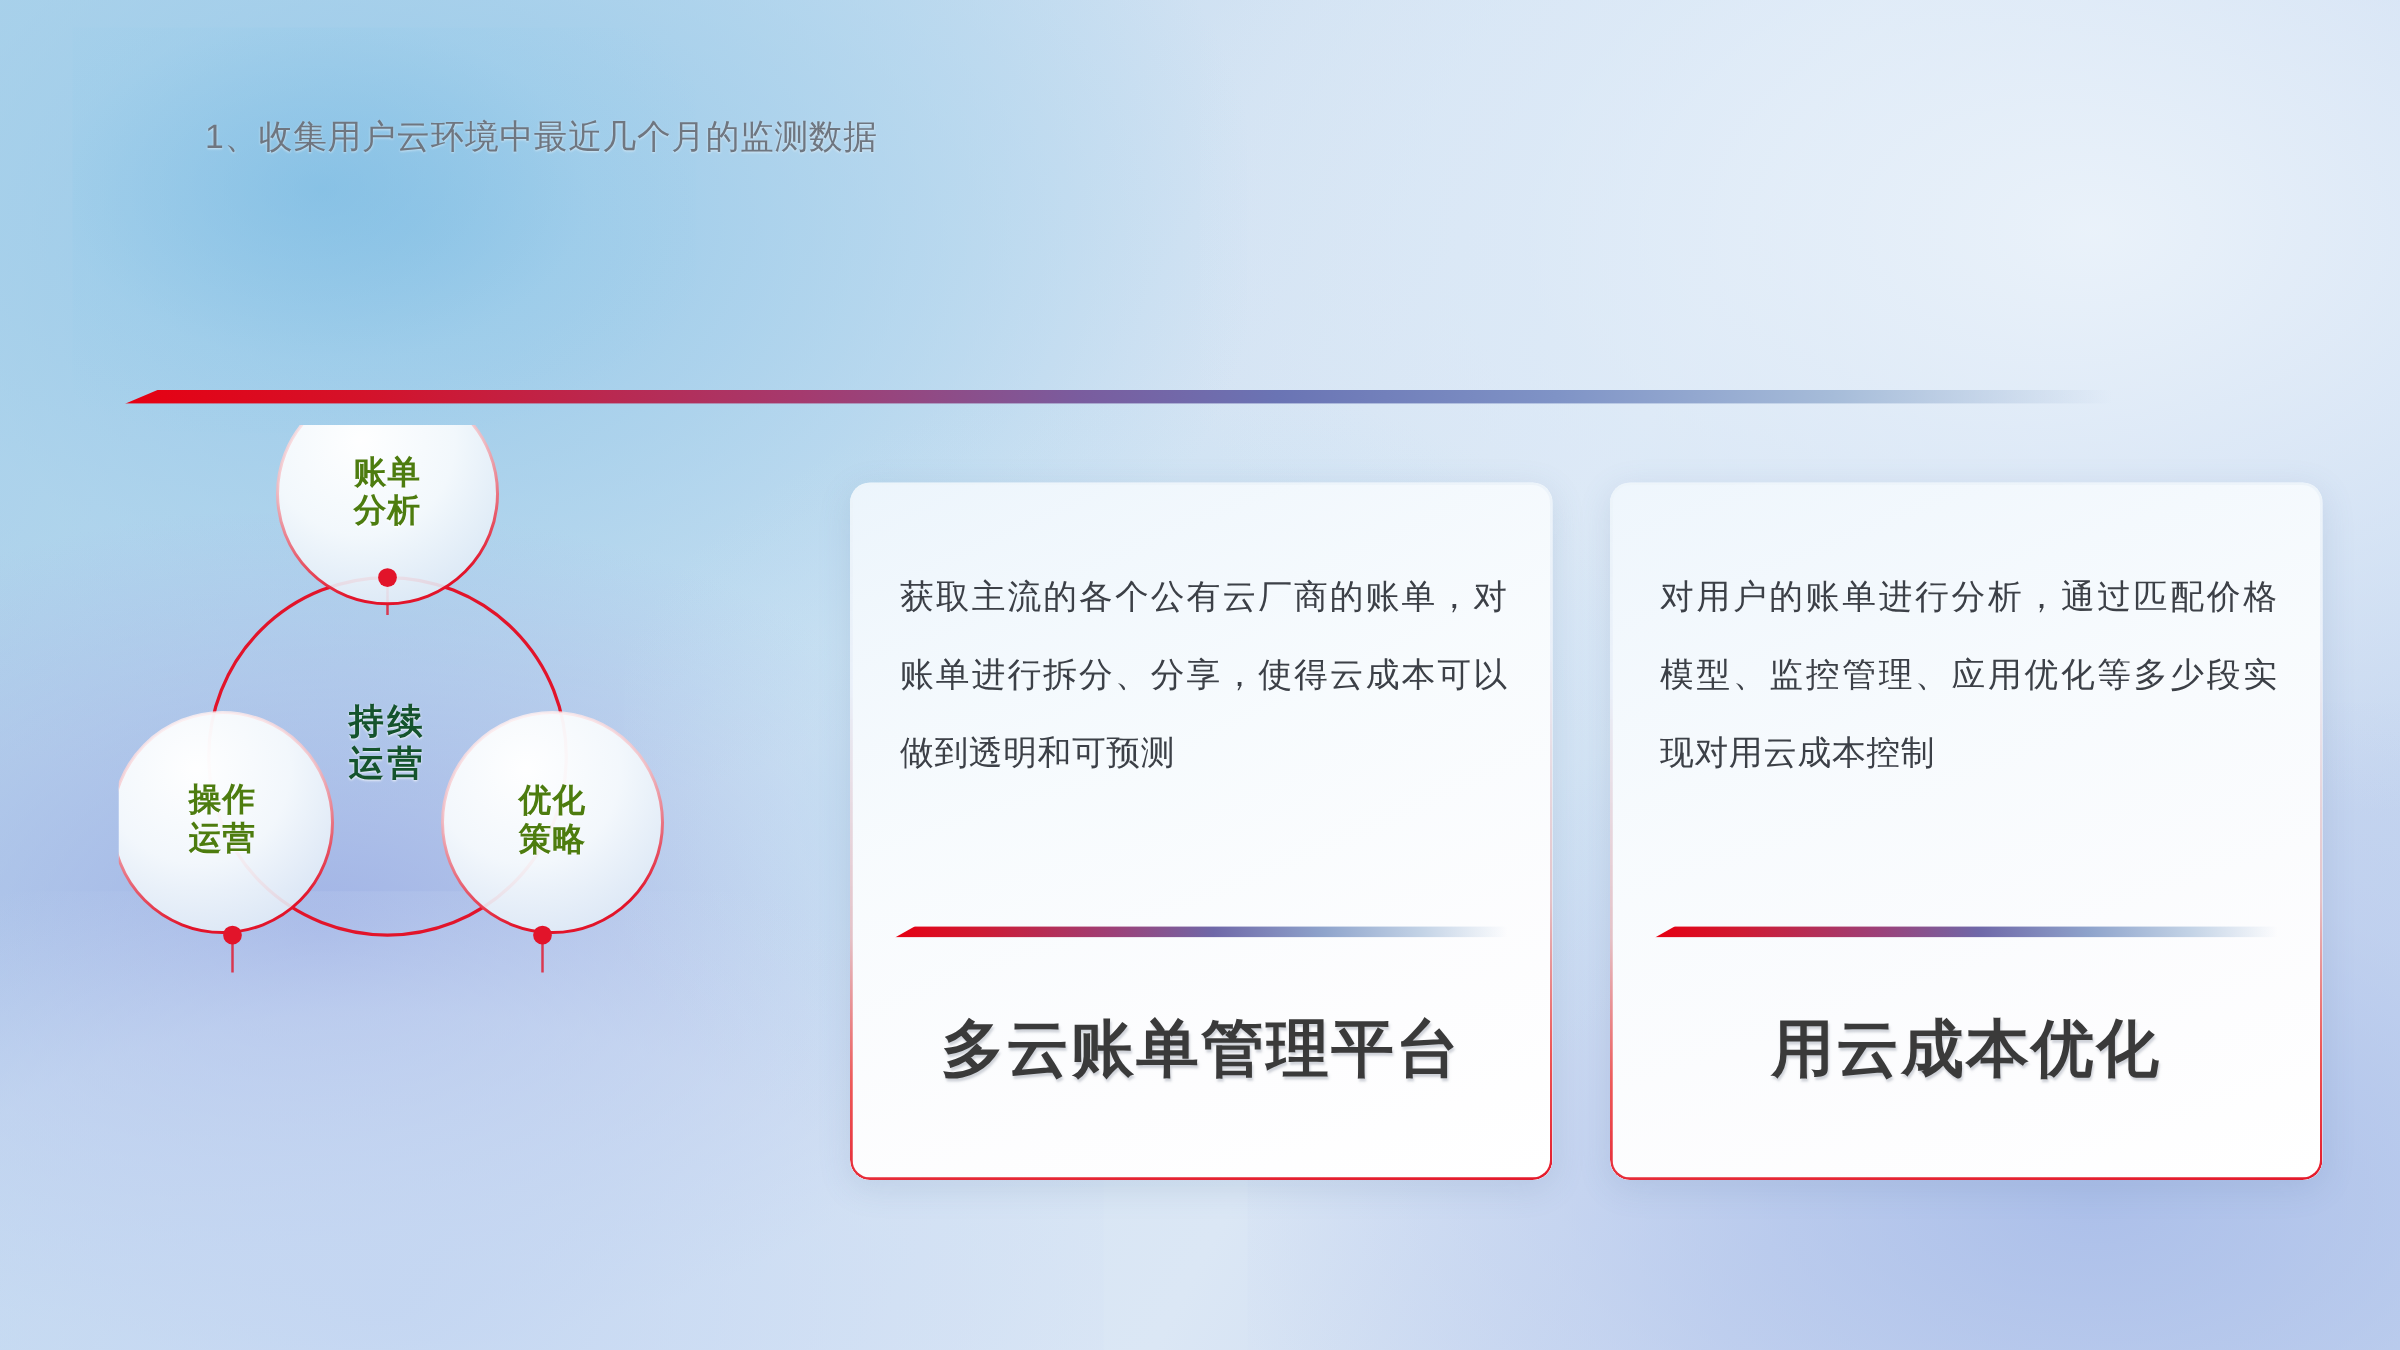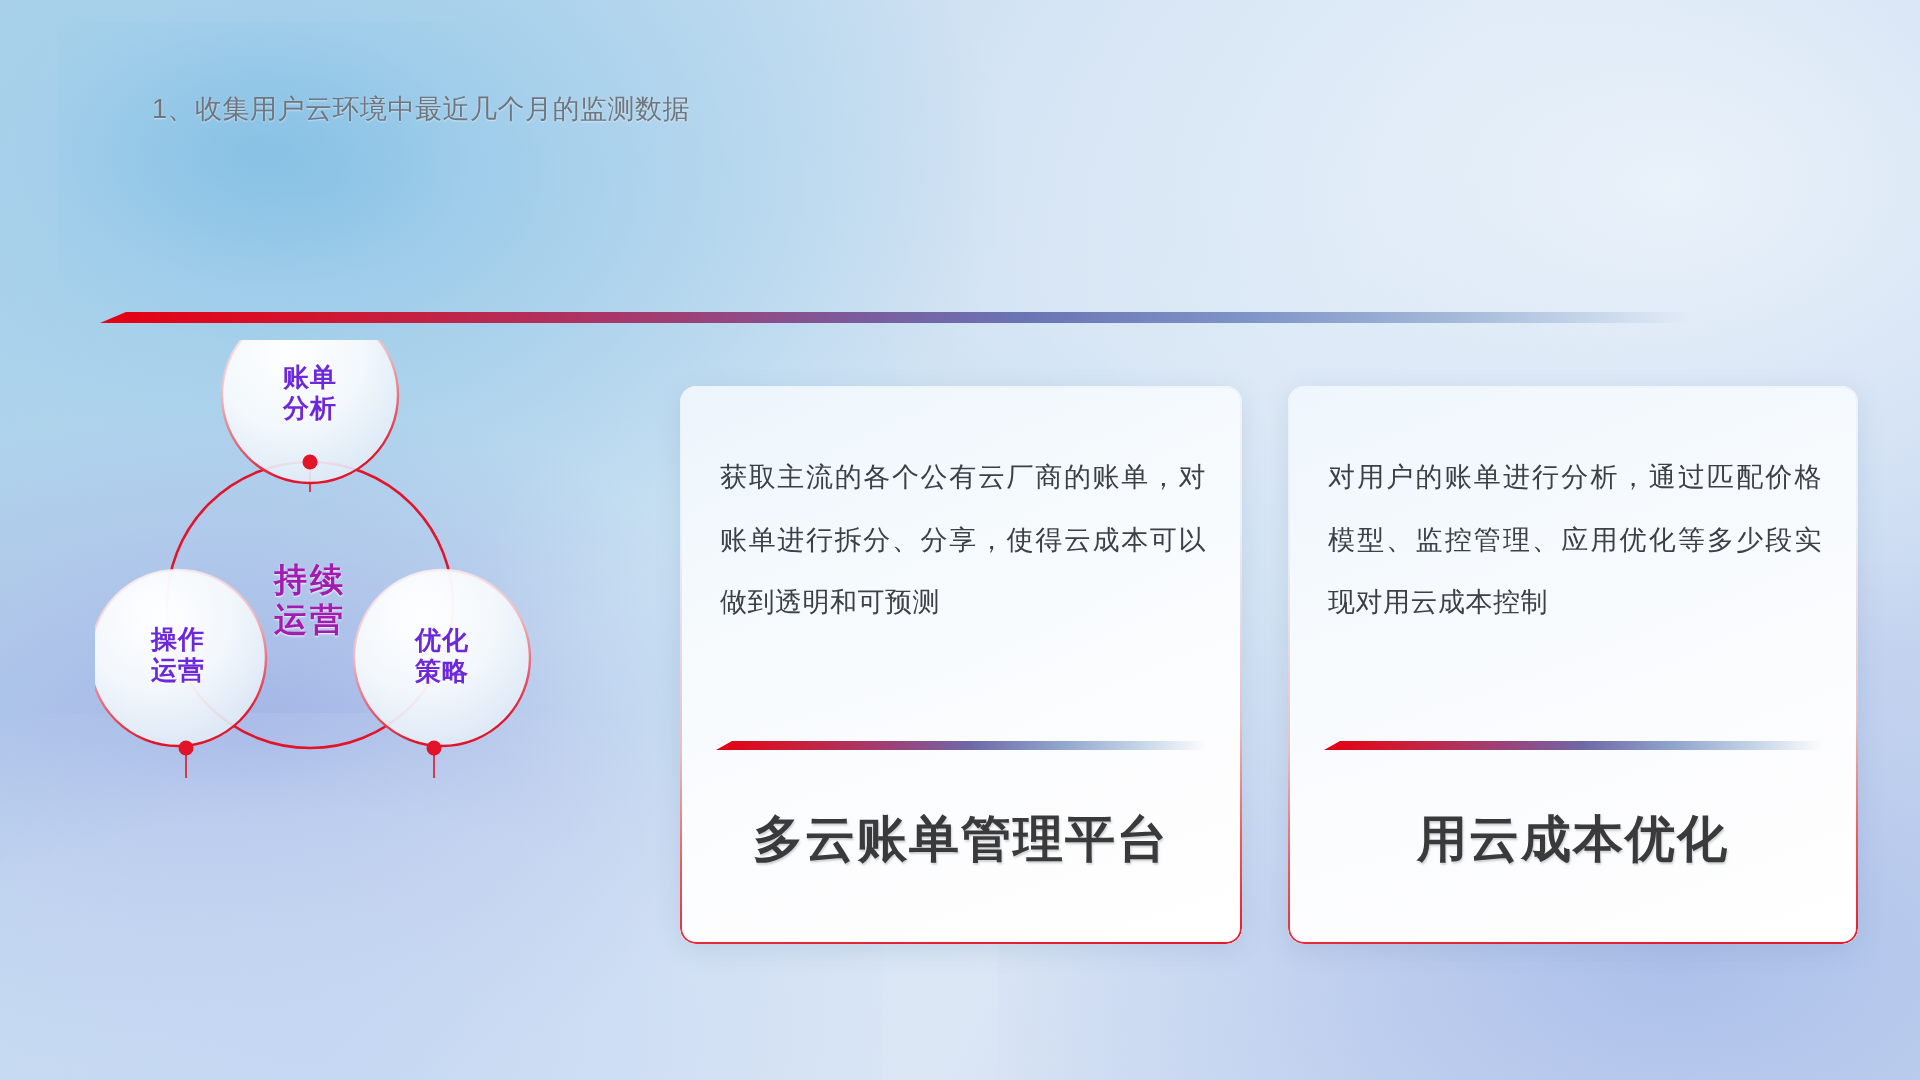--- a/index.html
+++ b/index.html
@@ -21,21 +21,21 @@
   .b5{right:-16%;bottom:-26%;width:64%;height:74%;
       background:radial-gradient(ellipse at 55% 50%,rgba(166,186,232,.8) 0%,rgba(186,202,238,.45) 45%,rgba(205,220,244,0) 76%);}
   .b6{left:26%;top:30%;width:44%;height:58%;
       background:radial-gradient(ellipse at 50% 50%,rgba(176,216,240,.75) 0%,rgba(196,226,244,.35) 48%,rgba(210,232,246,0) 76%);}
   .b7{left:0;bottom:-10%;width:46%;height:44%;
       background:radial-gradient(ellipse at 35% 70%,rgba(196,214,242,.9) 0%,rgba(205,220,244,.5) 50%,rgba(210,226,246,0) 80%);}
   .b8{left:3%;top:2%;width:26%;height:30%;
       background:radial-gradient(ellipse at 40% 40%,rgba(120,186,226,.55) 0%,rgba(150,204,234,.22) 50%,rgba(180,218,240,0) 78%);}
 
   
-  #bullets{position:absolute;left:0;top:0;width:1731px;height:300px;z-index:3;}
+  #bullets{position:absolute;left:12px;top:0;width:1731px;height:300px;z-index:3;}
   .bl-col{position:absolute;}
   .bl-col.left{left:152px;top:96px;}
   .bl-col.right{left:1000px;top:148px;}
   .bl-line{
     font-size:27px;color:#6f7680;letter-spacing:.5px;
     line-height:1;margin-bottom:35px;white-space:nowrap;
     text-shadow:0 1px 2px rgba(255,255,255,.55);
   }
 
   
@@ -44,26 +44,26 @@
     position:absolute;left:0;top:0;width:100%;height:100%;
     background:linear-gradient(90deg,#e60012 0%,#d4122a 12%,#a53a6e 34%,#7a5c9e 48%,#6a74b4 58%,#7f93c6 72%,#a6bcd9 86%,rgba(186,206,228,0) 100%);
     clip-path:polygon(0 100%,26px 0,100% 0,100% 100%);
   }
 
   
   #venn{position:absolute;left:95px;top:340px;width:530px;height:600px;z-index:4;}
   #venn svg{position:absolute;left:0;top:0;}
   .vlabel{
     position:absolute;text-align:center;line-height:1.18;
-    font-weight:bold;color:#6d28d9;font-size:26px;
+    font-weight:bold;color:#4d7c0f;font-size:26px;
     letter-spacing:1px;
     text-shadow:0 1px 1px rgba(255,255,255,.8);
   }
   .vlabel.center{
-    color:#a21caf;font-size:33px;letter-spacing:3px;line-height:1.22;
+    color:#14532d;font-size:28px;letter-spacing:3px;line-height:1.22;
     text-shadow:0 1px 2px rgba(255,255,255,.9);
   }
 
   
   .card{
     position:absolute;z-index:4;top:386px;height:558px;border-radius:16px;
     background:linear-gradient(160deg,rgba(240,247,253,.92) 0%,rgba(249,252,254,.96) 40%,rgba(253,253,254,.99) 72%,rgba(255,255,255,1) 100%);
     box-shadow:0 6px 26px rgba(90,120,160,.16);
     overflow:hidden;
   }

